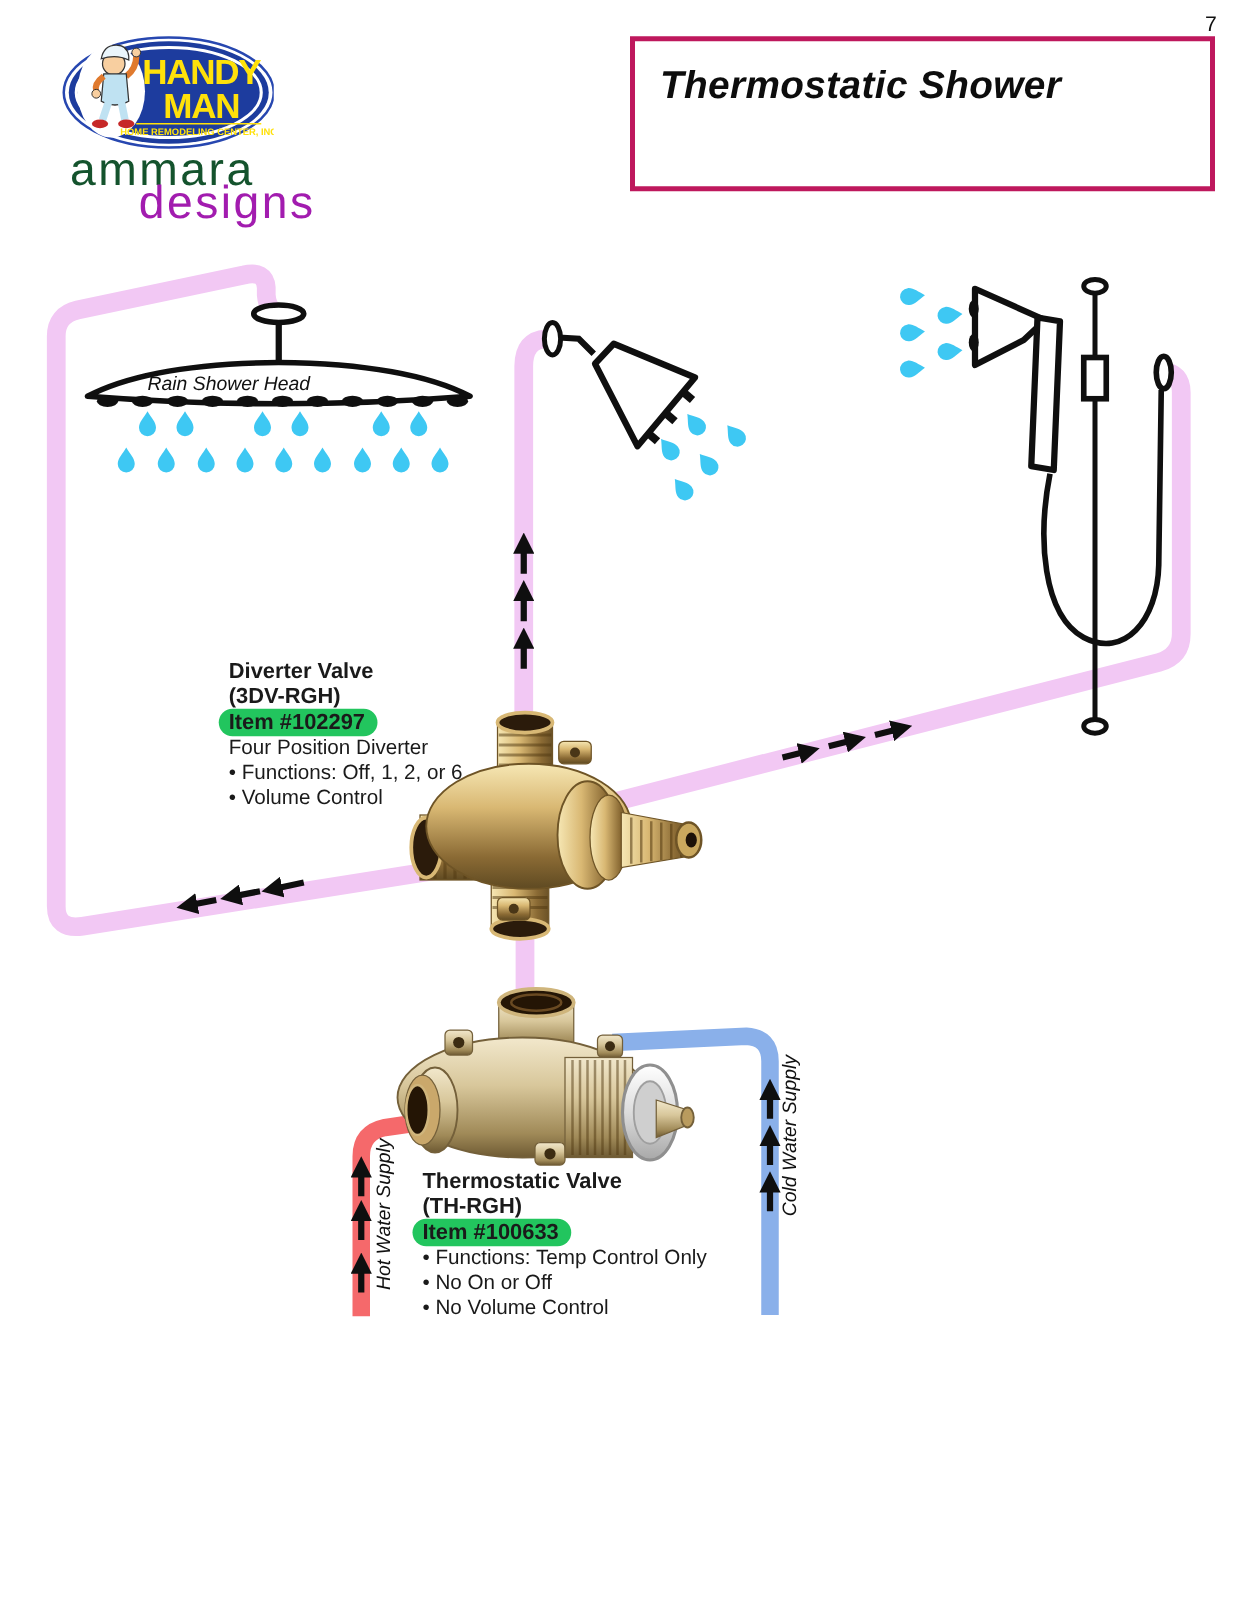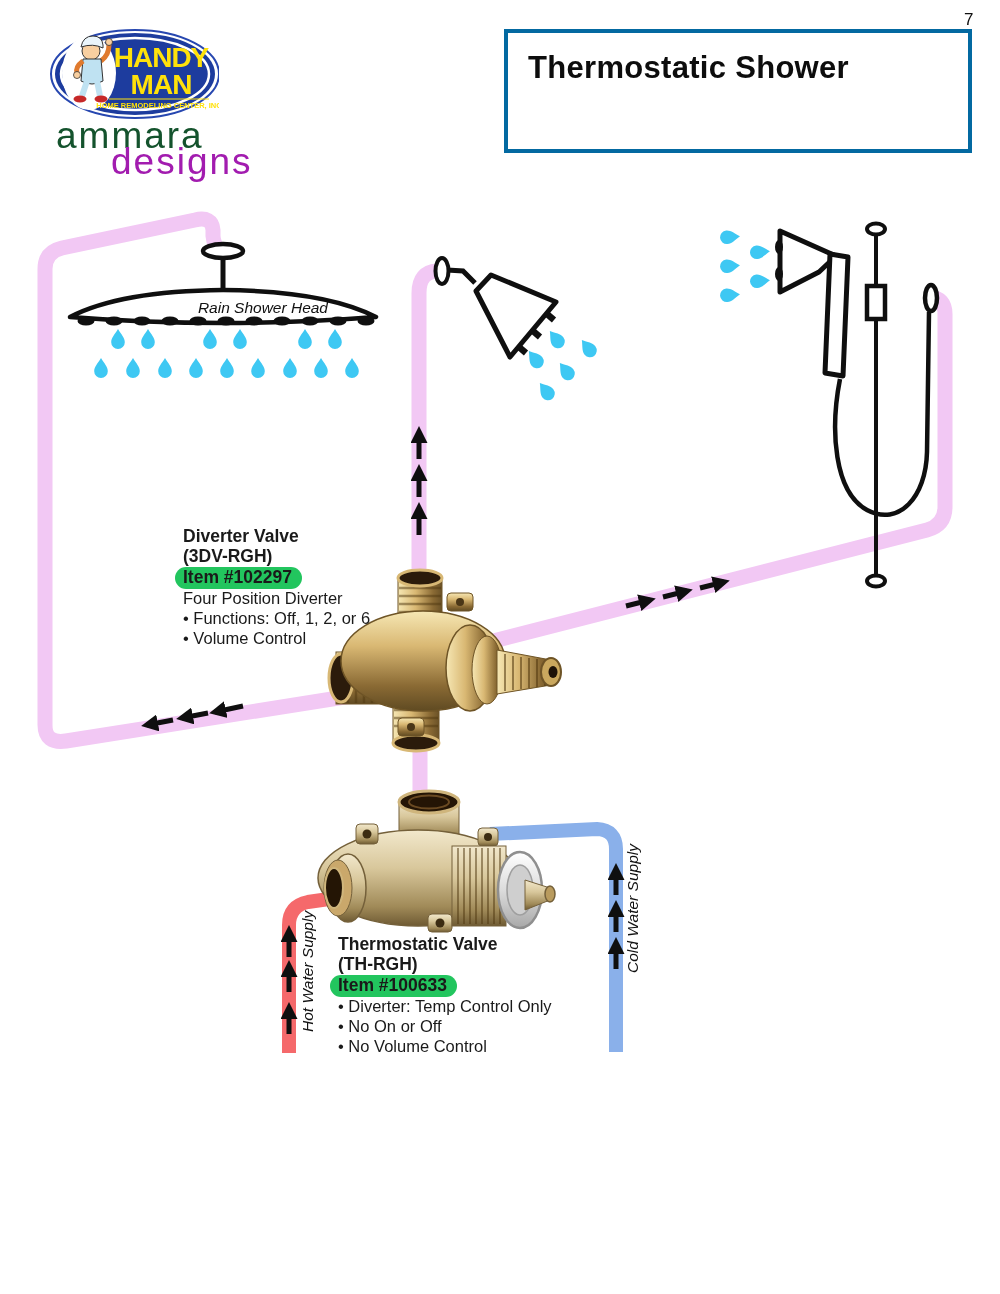--- a/index.html
+++ b/index.html
@@ -6,27 +6,27 @@
   .page {
     position:relative; width:1000px; height:1294px; background:#ffffff;
     font-family:"Liberation Sans", sans-serif; color:#141414; overflow:hidden;
   }
   .abs { position:absolute; }
   svg.diagram { position:absolute; left:0; top:0; z-index:1; }
   .overlay { z-index:2; }
 
   .page-num { left:964px; top:10px; font-size:17px; color:#111; }
 
-  .title-box { left:504px; top:29px; width:460px; height:116px; border:4px solid #0369a1; background:#fff; }
+  .title-box { left:504px; top:29px; width:460px; height:116px; border:4px solid #be185d; background:#fff;font-style:italic; }
   .title-text { margin:16px 0 0 20px; font-size:31px; font-weight:bold; line-height:38px; letter-spacing:.3px; color:#0d0d0d; }
 
   .ammara-1 { left:56px; top:117px; font-size:37px; line-height:1; color:#14532d; letter-spacing:2px; }
   .ammara-2 { left:111px; top:143px; font-size:37px; line-height:1; color:#a21caf; letter-spacing:2px;text-align:right; }
 
-  .rain-label { left:118px; top:299px; width:210px; text-align:right; font-style:italic; font-size:15.5px; color:#111; }
+  .rain-label { left:118px; top:299px; width:210px; text-align:left; font-style:italic; font-size:15.5px; color:#111; }
 
   .info { font-size:16.5px; line-height:19.8px; color:#1a1a1a; }
   .info .b { font-weight:bold; font-size:17.5px; }
   .hl { background:#22c55e; border-radius:11px; padding:1px 10px 2px 8px; margin-left:-8px; display:inline-block; }
   .diverter-info { left:183px; top:527px; }
   .thermo-info { left:338px; top:935px; }
 
   .vlabel { font-style:italic; font-size:15.5px; white-space:nowrap; line-height:18px;
             transform:rotate(-90deg); transform-origin:0 100%; color:#111; }
   .hot-label  { left:317px; top:1014px; }
@@ -293,21 +293,21 @@
     <div class="b"><span class="hl">Item #102297</span></div>
     <div>Four Position Diverter</div>
     <div>• Functions: Off, 1, 2, or 6</div>
     <div>• Volume Control</div>
   </div>
 
   <div class="abs overlay info thermo-info">
     <div class="b">Thermostatic Valve</div>
     <div class="b">(TH-RGH)</div>
     <div class="b"><span class="hl">Item #100633</span></div>
-    <div>• Diverter: Temp Control Only</div>
+    <div>• Functions: Temp Control Only</div>
     <div>• No On or Off</div>
     <div>• No Volume Control</div>
   </div>
 
   <div class="abs overlay vlabel hot-label">Hot Water Supply</div>
   <div class="abs overlay vlabel cold-label">Cold Water Supply</div>
 
 </div>
 
 </body></html>

